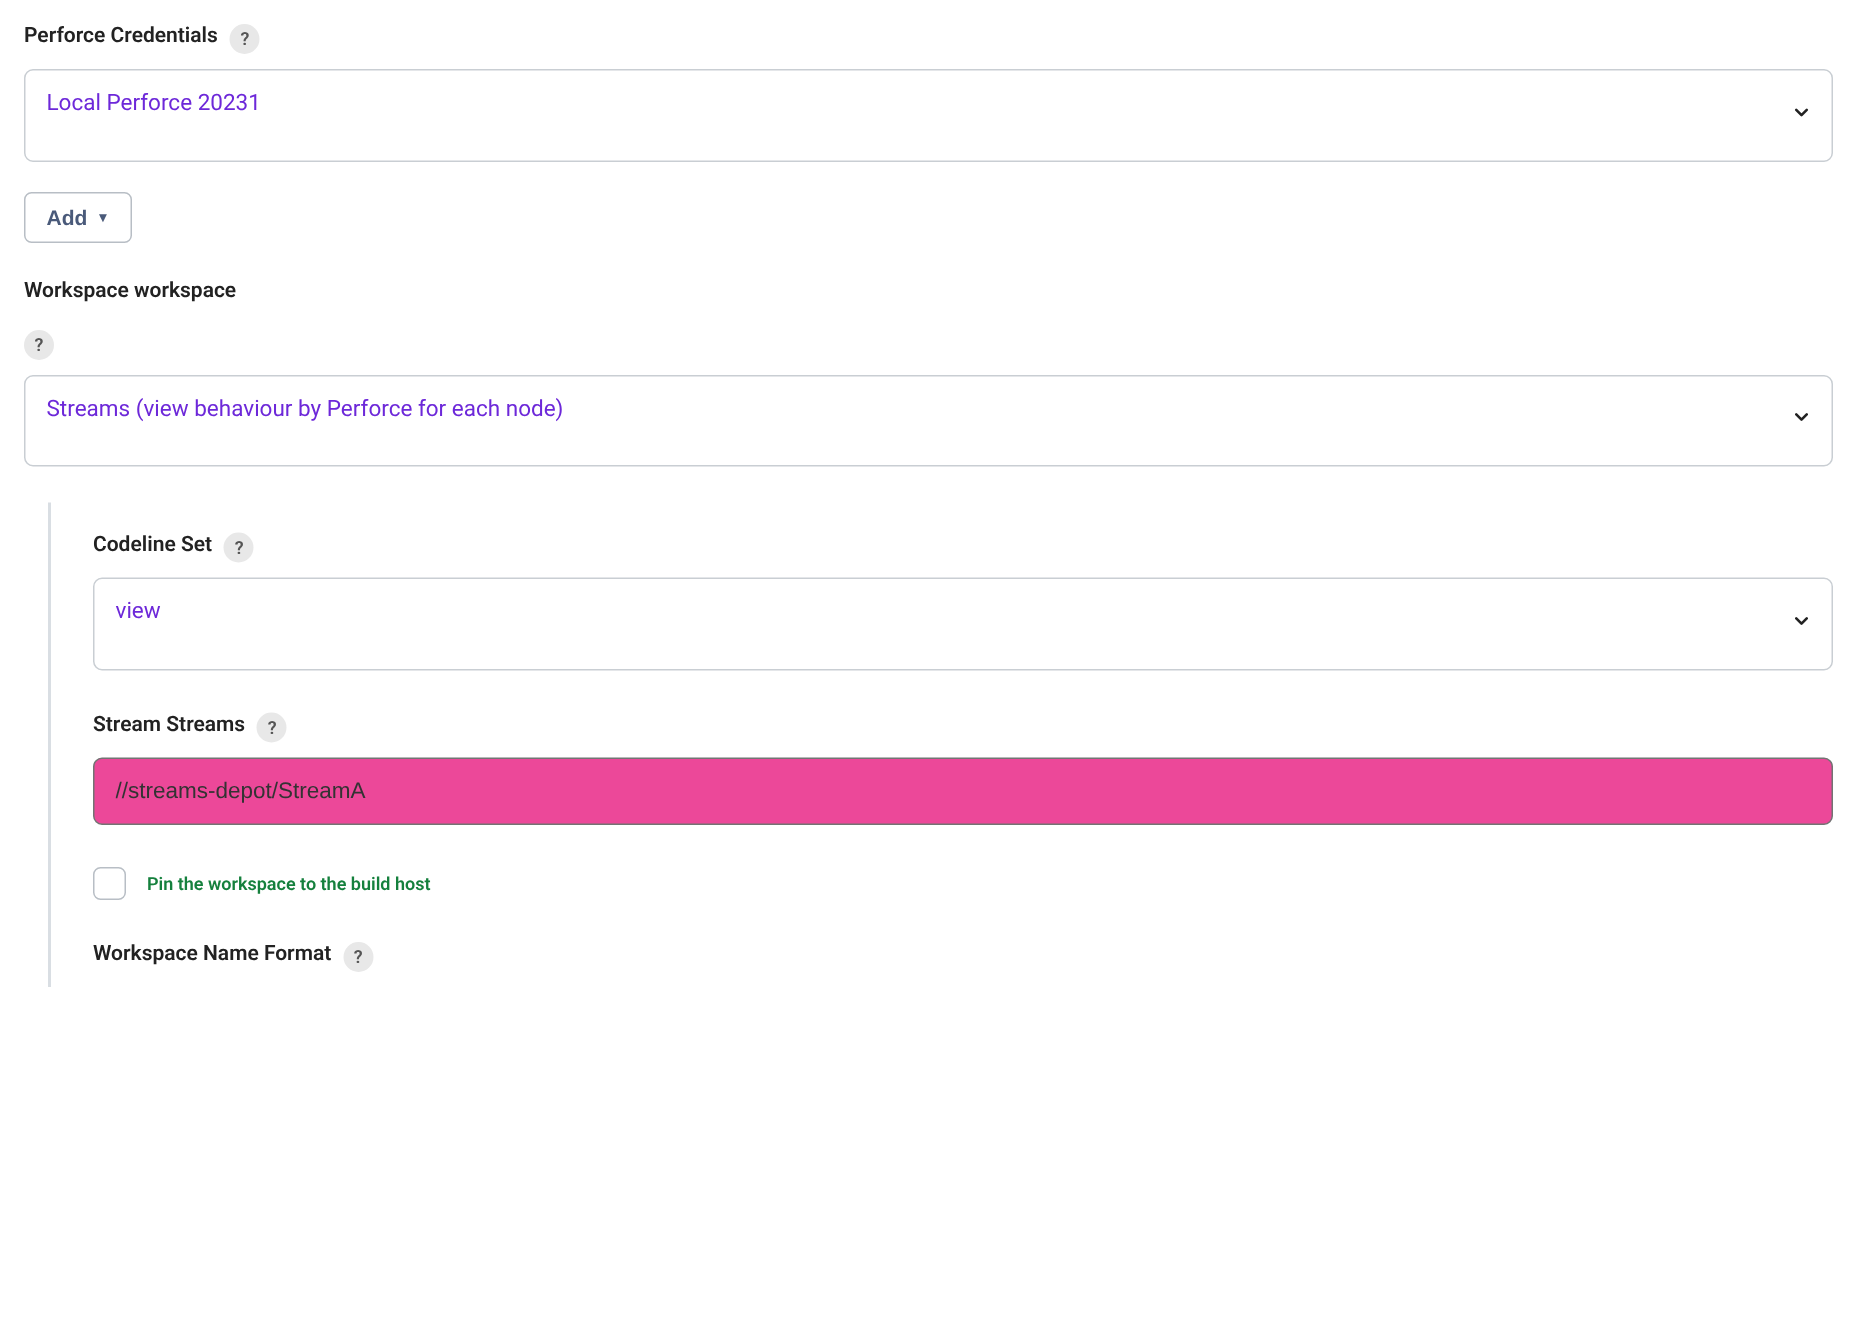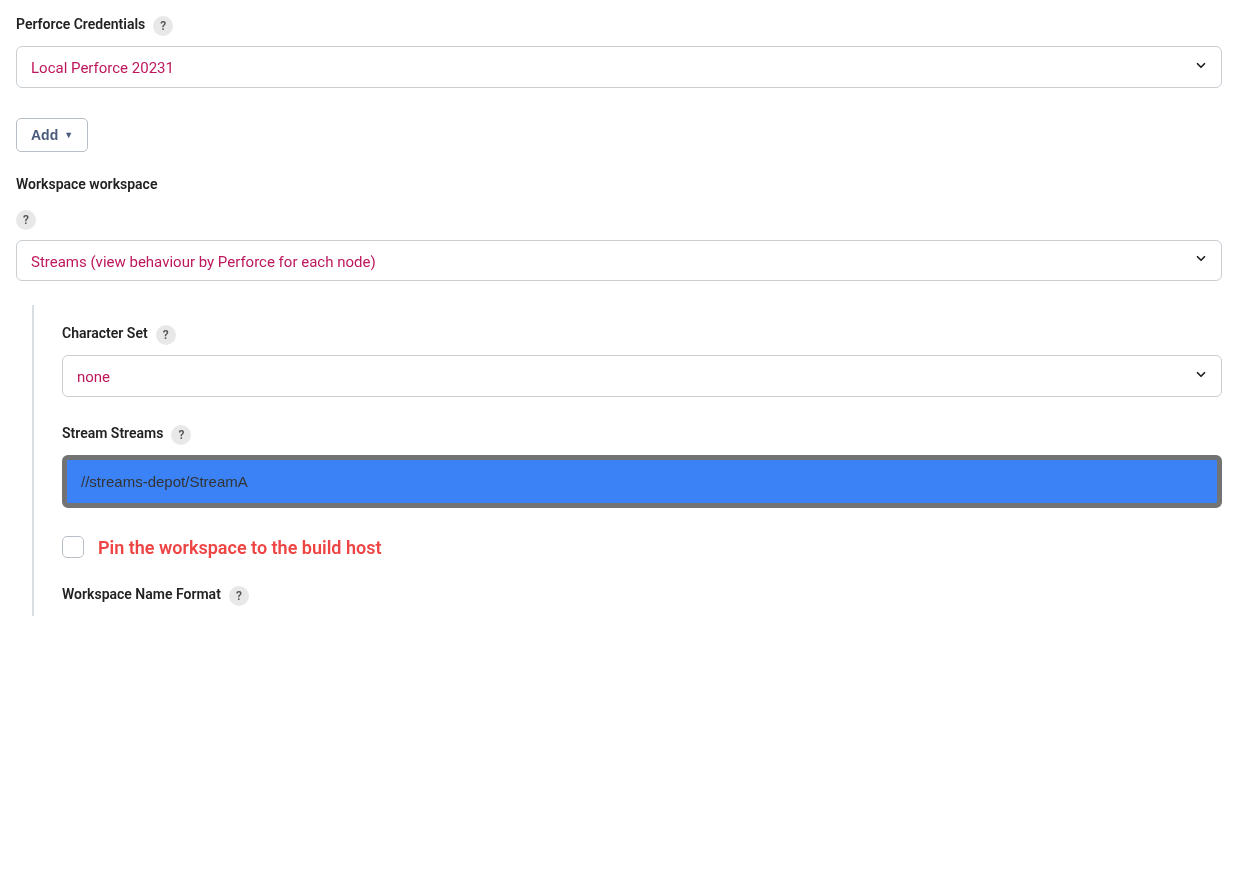--- a/index.html
+++ b/index.html
@@ -40,62 +40,62 @@
     }
     .select-wrapper {
       position: relative;
       width: 100%;
     }
     .select-control {
       width: 100%;
       border: 1px solid #c9ced3;
       border-radius: 6px;
       background: #fff;
-      padding: 12px 40px 8px 14px;
+      padding: 12px 40px 28px 14px;
       font-size: 15px;
-      color: #be185d;
+      color: #6d28d9;
       appearance: none;
       -webkit-appearance: none;
       -moz-appearance: none;
       cursor: pointer;
       outline: none;
       line-height: 1.3;
     }
     .select-chevron {
       position: absolute;
       right: 14px;
       top: 50%;
       transform: translateY(-50%);
       pointer-events: none;
       color: #222;
     }
     .text-input {
       width: 100%;
-      border: 5px solid #737373;
+      border: 1px solid #737373;
       border-radius: 6px;
-      background: #3b82f6;
+      background: #ec4899;
       padding: 12px 14px;
       font-size: 15px;
       color: #333;
       outline: none;
       line-height: 1.3;
     }
     .add-button {
       display: inline-flex;
       align-items: center;
       gap: 6px;
       border: 1px solid #b8bec5;
       border-radius: 5px;
       background: #fff;
       padding: 8px 14px;
       font-size: 14px;
       font-weight: 600;
       color: #4a5a7a;
       cursor: pointer;
-      margin-top: 30px;
+      margin-top: 20px;
     }
     .add-button .caret {
       font-size: 9px;
       color: #4a5a7a;
     }
     .section {
       margin-bottom: 24px;
     }
     .help-standalone {
       margin-top: 8px;
@@ -121,22 +121,22 @@
       width: 22px;
       height: 22px;
       border: 1.5px solid #b8bec5;
       border-radius: 5px;
       background: #fff;
       cursor: pointer;
       flex-shrink: 0;
     }
     .checkbox-label {
       font-weight: 600;
-      color: #ef4444;
-      font-size: 18px;
+      color: #15803d;
+      font-size: 12px;
       text-align: right;
     }
     svg.chevron-svg {
       width: 14px;
       height: 14px;
     }
   </style>
 </head>
 <body>
 
@@ -173,25 +173,25 @@
           <polyline points="6 9 12 15 18 9"></polyline>
         </svg>
     </span>
   </div>
 </div>
 
 <div class="nested-block">
 
   <div class="nested-section">
     <div class="form-label">
-      <span>Character Set</span>
+      <span>Codeline Set</span>
       <span class="help-icon">?</span>
     </div>
     <div class="select-wrapper">
-      <div class="select-control">none</div>
+      <div class="select-control">view</div>
       <span class="select-chevron">
         <svg class="chevron-svg" viewBox="0 0 24 24" fill="none" stroke="currentColor" stroke-width="3" stroke-linecap="round" stroke-linejoin="round">
             <polyline points="6 9 12 15 18 9"></polyline>
           </svg>
       </span>
     </div>
   </div>
 
   <div class="nested-section">
     <div class="form-label">

